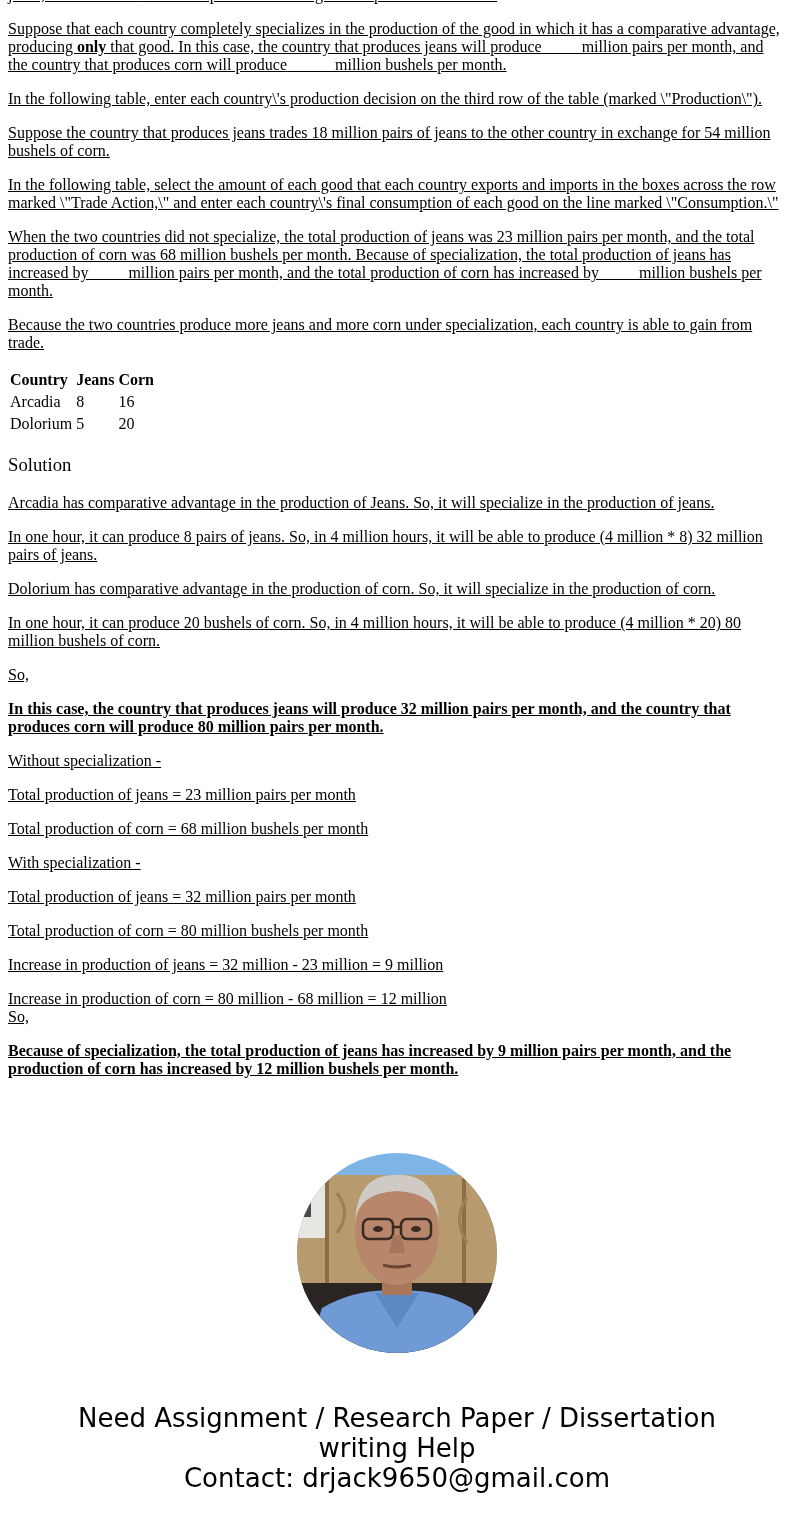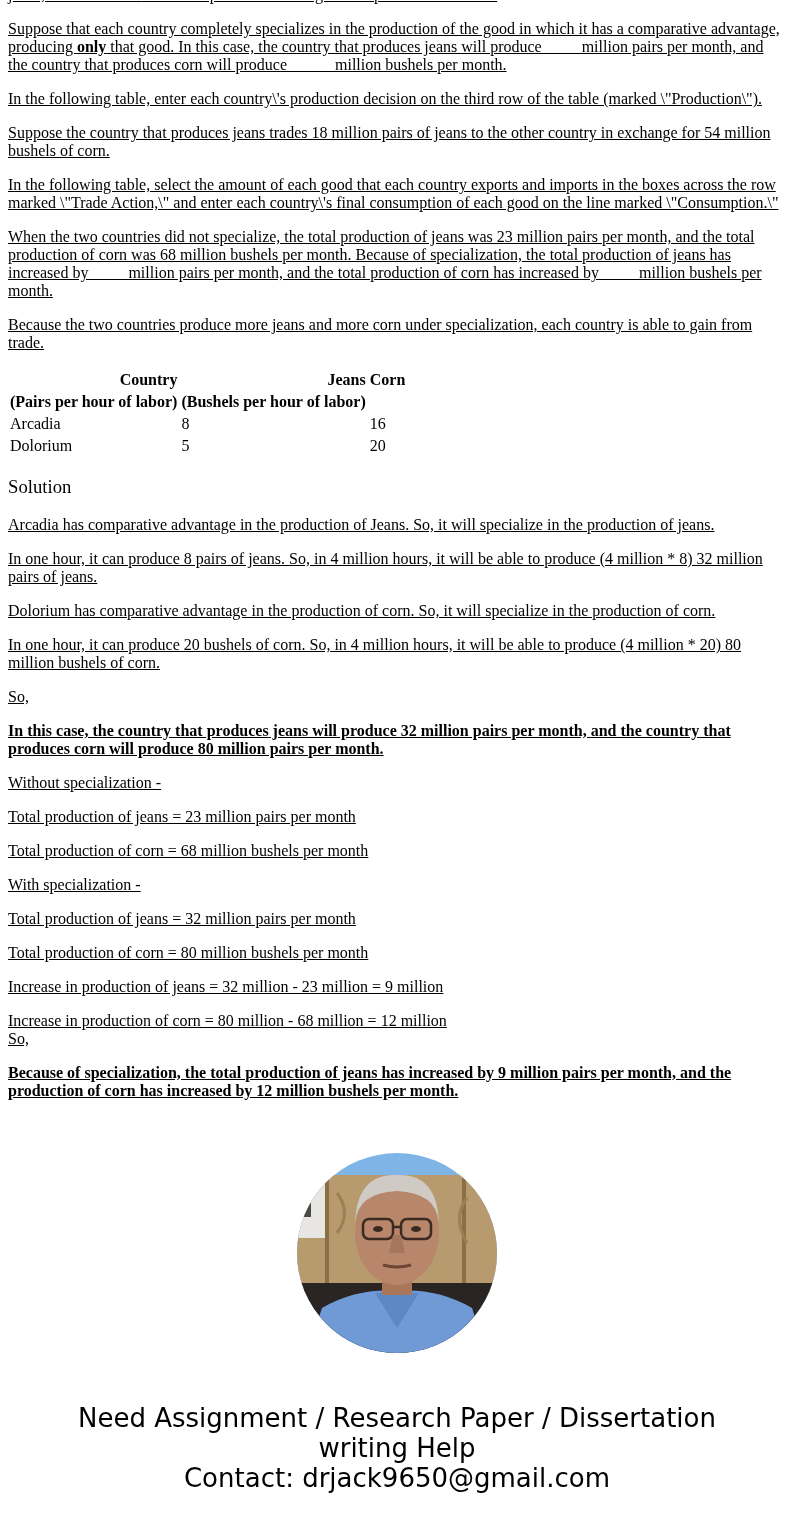--- a/index.html
+++ b/index.html
@@ -22,21 +22,21 @@
     p { margin: 0 0 16px 0; text-decoration: underline; }
     p.tight { margin-bottom: 0; }
     .b { font-weight: bold; }
     table.prod {
       border-collapse: separate;
       border-spacing: 2px;
       margin: 0 0 12px -1px;
       font-size: 16px;
       line-height: 18px;
     }
-    table.prod th { font-weight: bold; padding: 1px; text-align: right; }
+    table.prod th { font-weight: bold; padding: 1px; text-align: left; }
     table.prod td { padding: 1px; text-align: left; margin-left: 8px; }
     table.prod th.left { text-align: center; }
     h3 {
       font-size: 18.7px;
       font-weight: normal;
       margin: 18px 0 18px 0;
       line-height: 22px;
     }
     .avatar-wrap {
       position: absolute;
@@ -79,25 +79,20 @@
   <p>When the two countries did not specialize, the total production of jeans was 23 million pairs per month, and the total production of corn was 68 million bushels per month. Because of specialization, the total production of jeans has increased by ____ million pairs per month, and the total production of corn has increased by_____million bushels per month.</p>
 
   <p>Because the two countries produce more jeans and more corn under specialization, each country is able to gain from trade.</p>
 
   <table class="prod">
     <thead>
       <tr>
         <th>Country</th>
         <th>Jeans</th>
         <th class="left">Corn</th>
-      </tr>
-      <tr>
-        <th>(Pairs per hour of labor)</th>
-        <th>(Bushels per hour of labor)</th>
-        <th></th>
       </tr>
     </thead>
     <tbody>
       <tr>
         <td>Arcadia</td>
         <td>8</td>
         <td>16</td>
       </tr>
       <tr>
         <td>Dolorium</td>

